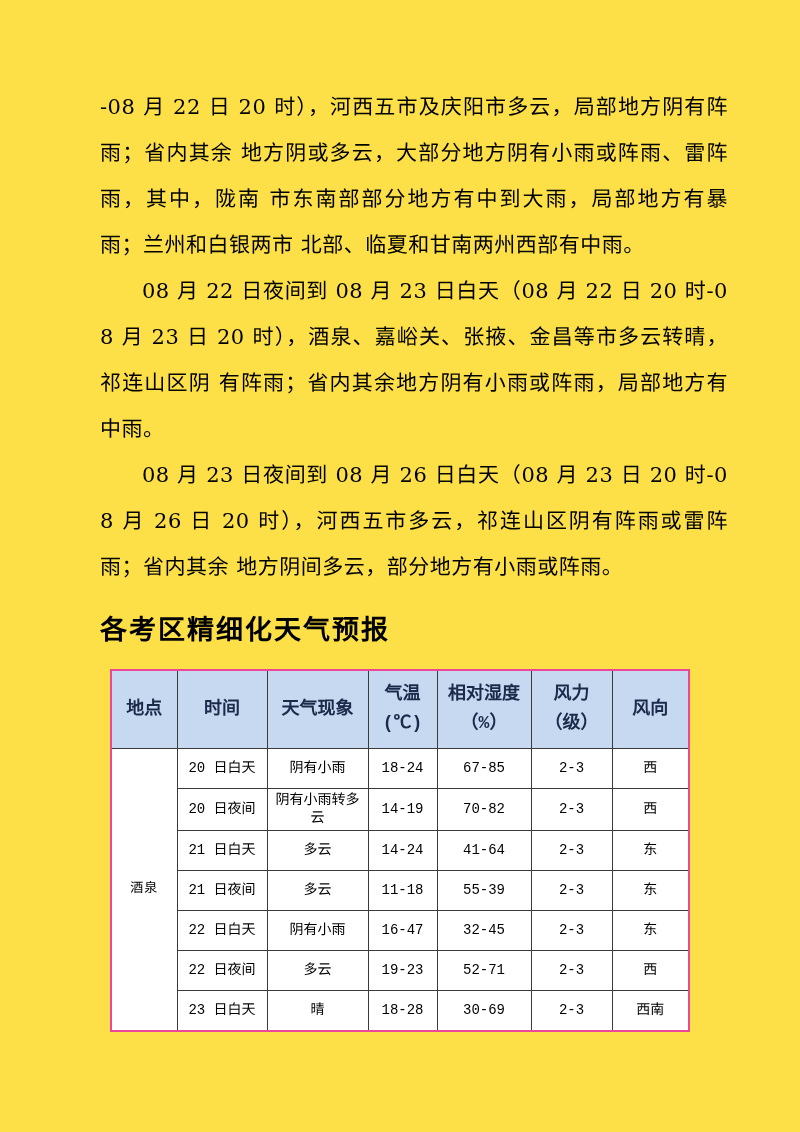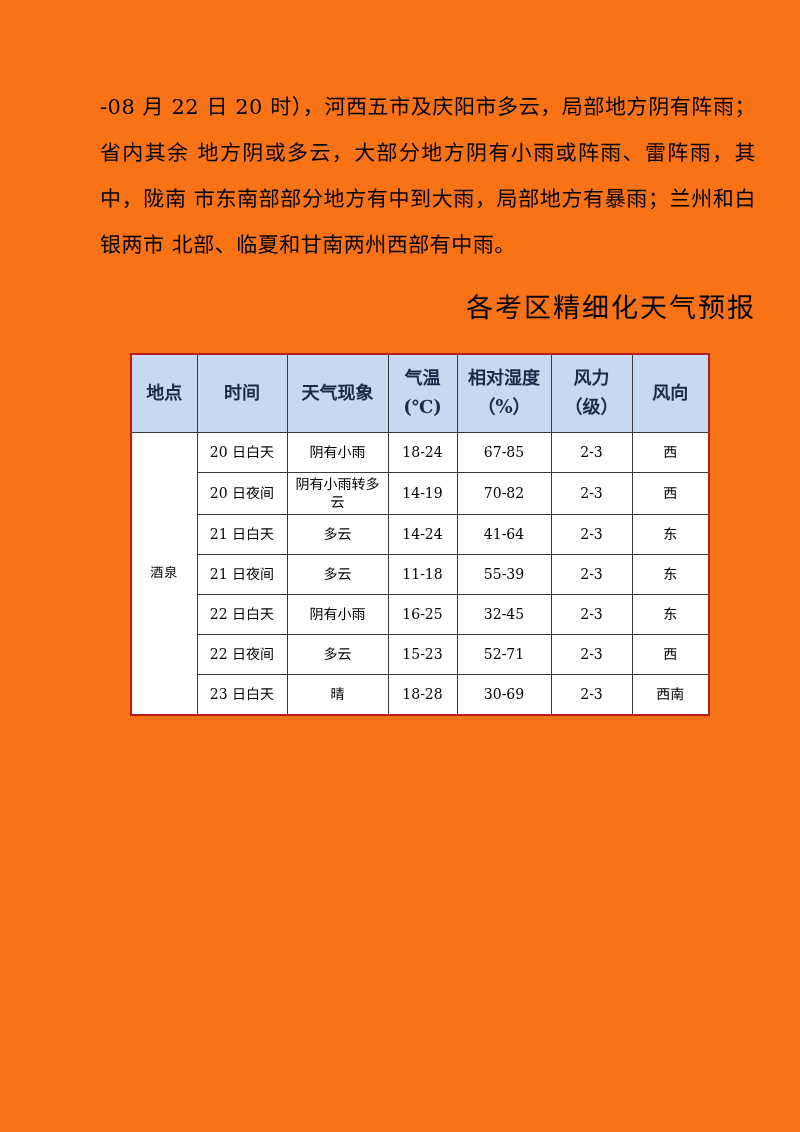--- a/index.html
+++ b/index.html
@@ -5,53 +5,54 @@
   html, body {
     margin: 0;
     padding: 0;
     background: #ffffff;
   }
   .page {
     position: relative;
     width: 800px;
     height: 1132px;
     margin: 0 auto;
-    background: #f97316;
+    background: #fde047;
     box-sizing: border-box;
-    padding: 84px 44px 0 100px;
+    padding: 84px 72px 0 100px;
     overflow: hidden;
     font-family: "DejaVu Serif", "Liberation Serif", serif;
     color: #000000;
   }
   .body-text .para {
     margin: 0;
     font-size: 21px;
     line-height: 46px;
     text-align: justify;
     text-justify: inter-character;
     letter-spacing: 0.5px;
     word-break: break-all;
   }
   .body-text .para.indent {
     text-indent: 2em;
   }
   .table-title {
-    margin: 18px 0 28px 0;
+    margin: 18px 0 22px 0;
     font-size: 27px;
-    font-weight: 400;
-    text-align: right;
+    font-weight: 700;
+    text-align: left;
     letter-spacing: 2px;
     color: #000000;
   }
   table.weather-table {
     border-collapse: collapse;
     table-layout: fixed;
     width: 578px;
-    margin-left: 30px;
-    border: 2px solid #b91c1c;
+    margin-left: 10px;
+    border: 2px solid #ec4899;
+    font-family: Liberation Mono, monospace;
   }
   table.weather-table th,
   table.weather-table td {
     border: 1px solid #3a3a3a;
     text-align: center;
     vertical-align: middle;
     padding: 2px 4px;
     box-sizing: border-box;
   }
   table.weather-table thead th {
@@ -75,20 +76,22 @@
     letter-spacing: 1px;
   }
 </style>
 </head>
 <body>
 
 <div class="page">
 
   <div class="body-text">
     <p class="para">-08 月 22 日 20 时），河西五市及庆阳市多云，局部地方阴有阵雨；省内其余 地方阴或多云，大部分地方阴有小雨或阵雨、雷阵雨，其中，陇南 市东南部部分地方有中到大雨，局部地方有暴雨；兰州和白银两市 北部、临夏和甘南两州西部有中雨。</p>
+    <p class="para indent">08 月 22 日夜间到 08 月 23 日白天（08 月 22 日 20 时-08 月 23 日 20 时），酒泉、嘉峪关、张掖、金昌等市多云转晴，祁连山区阴 有阵雨；省内其余地方阴有小雨或阵雨，局部地方有中雨。</p>
+    <p class="para indent">08 月 23 日夜间到 08 月 26 日白天（08 月 23 日 20 时-08 月 26 日 20 时），河西五市多云，祁连山区阴有阵雨或雷阵雨；省内其余 地方阴间多云，部分地方有小雨或阵雨。</p>
   </div>
 
   <h2 class="table-title">各考区精细化天气预报</h2>
 
   <table class="weather-table">
     <colgroup>
       <col style="width:66px">
       <col style="width:90px">
       <col style="width:101px">
       <col style="width:69px">
@@ -140,29 +143,29 @@
         <td>21 日夜间</td>
         <td>多云</td>
         <td>11-18</td>
         <td>55-39</td>
         <td>2-3</td>
         <td>东</td>
       </tr>
       <tr>
         <td>22 日白天</td>
         <td>阴有小雨</td>
-        <td>16-25</td>
+        <td>16-47</td>
         <td>32-45</td>
         <td>2-3</td>
         <td>东</td>
       </tr>
       <tr>
         <td>22 日夜间</td>
         <td>多云</td>
-        <td>15-23</td>
+        <td>19-23</td>
         <td>52-71</td>
         <td>2-3</td>
         <td>西</td>
       </tr>
       <tr>
         <td>23 日白天</td>
         <td>晴</td>
         <td>18-28</td>
         <td>30-69</td>
         <td>2-3</td>

